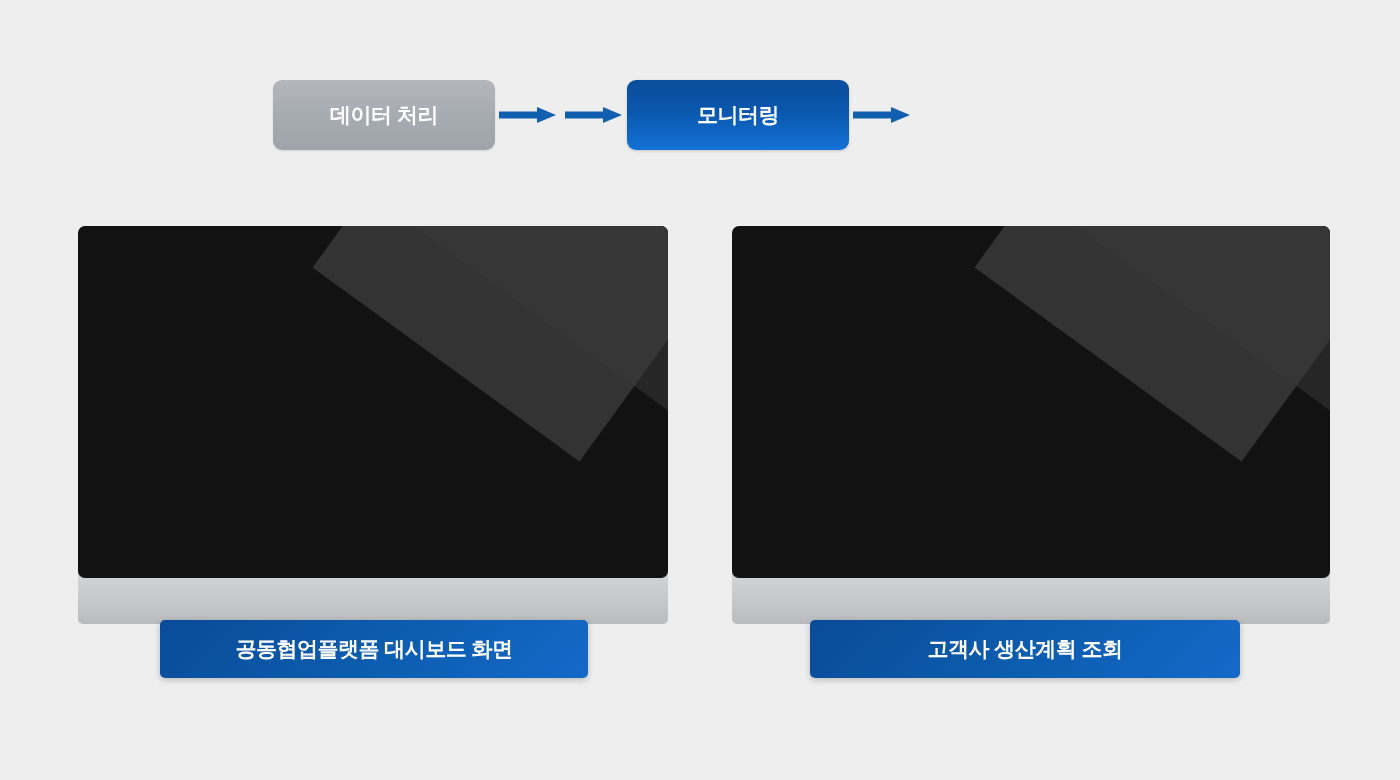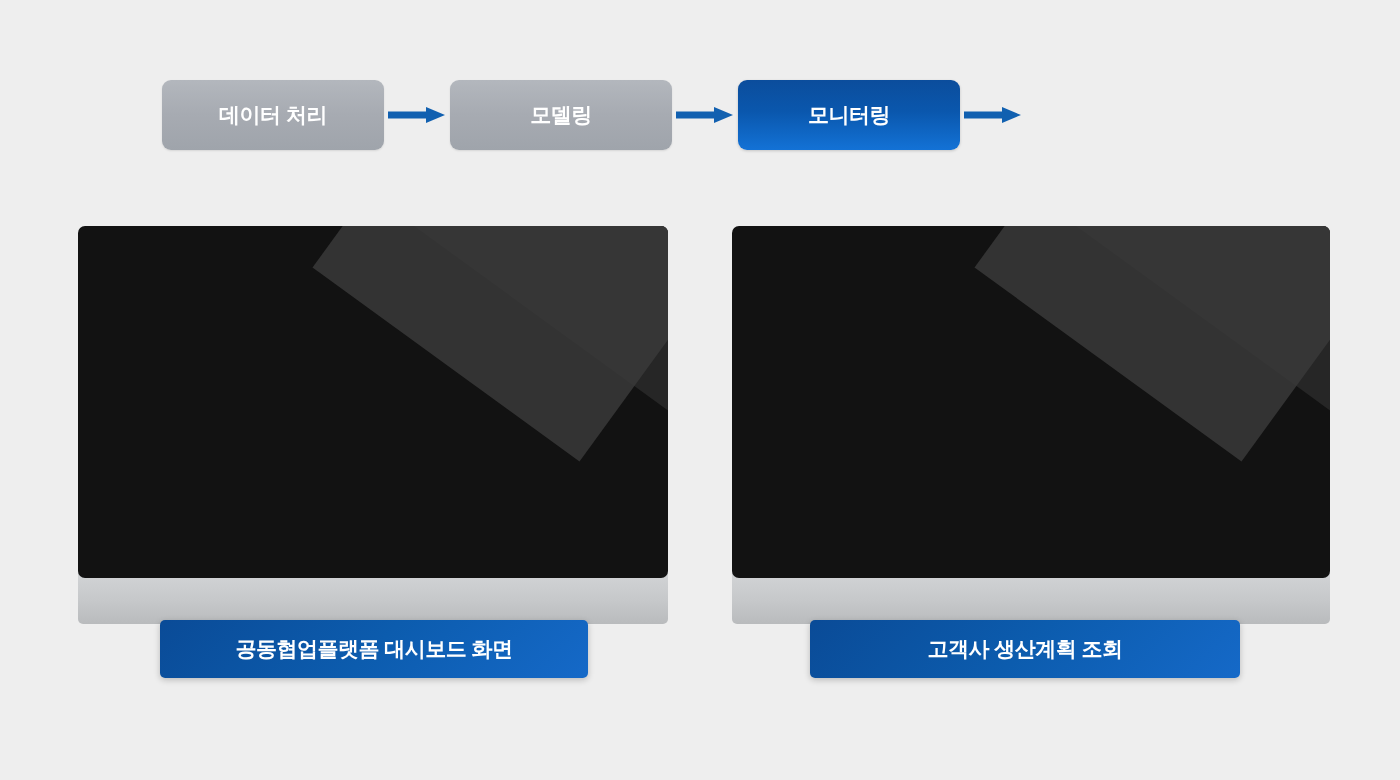--- a/index.html
+++ b/index.html
@@ -86,23 +86,20 @@
 <div id="flow">
     <div class="step">
       <span>데이터 처리</span>
     </div>
     <div class="arrow">
       <svg width="58" height="18" viewBox="0 0 58 18">
         <rect x="0" y="5.5" width="40" height="7" fill="#1160b0"></rect>
         <path d="M38 1 L57 9 L38 17 Z" fill="#1160b0"></path>
       </svg>
     </div>
-    <div class="step">
-      <span>모델링</span>
-    </div>
     <div class="arrow">
       <svg width="58" height="18" viewBox="0 0 58 18">
         <rect x="0" y="5.5" width="40" height="7" fill="#1160b0"></rect>
         <path d="M38 1 L57 9 L38 17 Z" fill="#1160b0"></path>
       </svg>
     </div>
     <div class="step active">
       <span>모니터링</span>
     </div>
     <div class="arrow">

